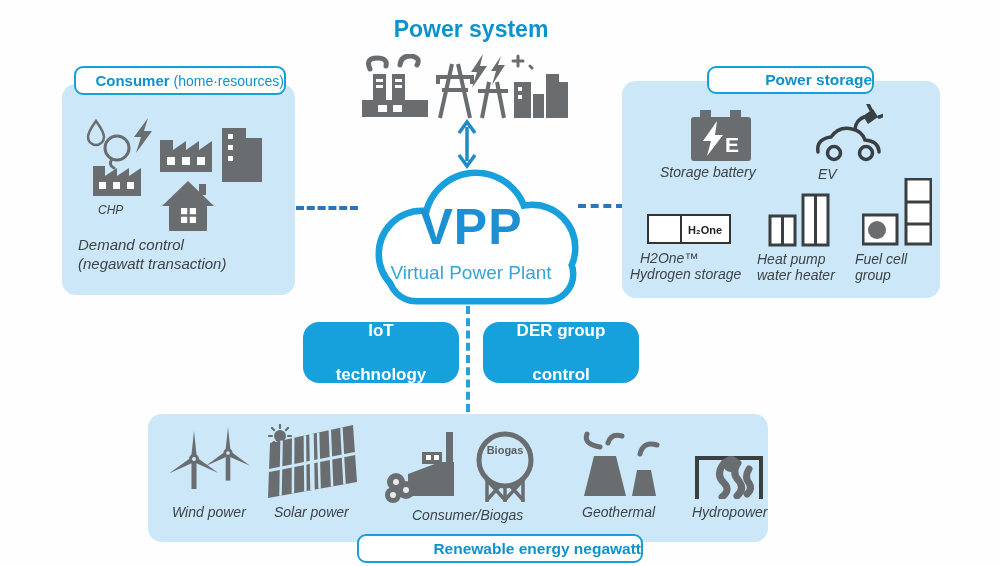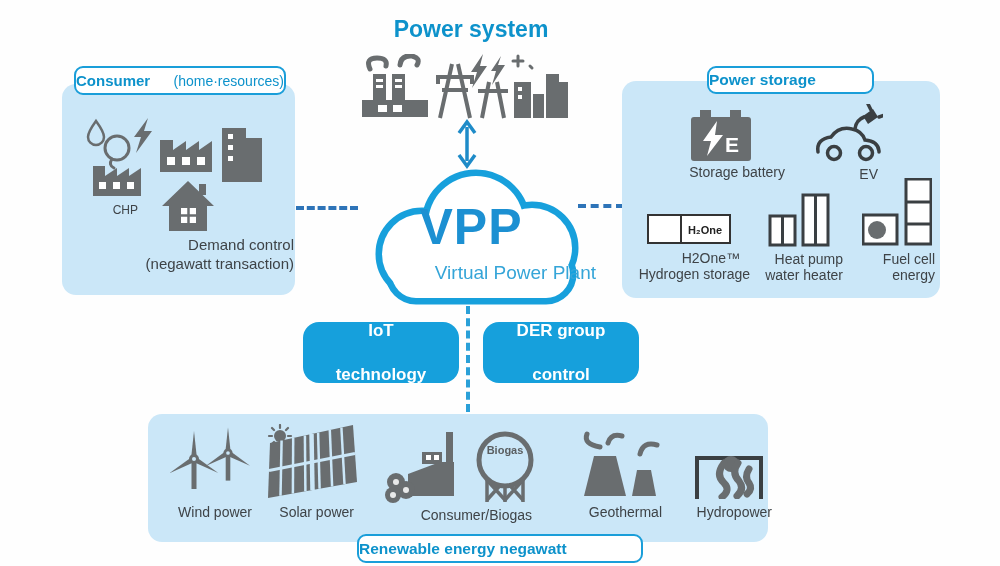--- a/index.html
+++ b/index.html
@@ -1,31 +1,31 @@
 <!DOCTYPE html>
 <html><head>
 <meta charset="utf-8">
 <style>
   html,body{margin:0;padding:0;}
   body{font-family:"Liberation Sans", sans-serif; background:#ffffff;}
   #stage{position:relative;width:1000px;height:566px;background:#fefefe;overflow:hidden;}
   .panel{position:absolute;background:#cbe7f8;border-radius:14px;}
   .pill{position:absolute;background:#ffffff;border:2px solid #1a9ed9;border-radius:9px;
-        display:flex;align-items:center;justify-content:space-between;color:#0d92cb;
+        display:flex;align-items:center;justify-content:flex-end;color:#0d92cb;
         font-weight:bold;white-space:nowrap;box-sizing:border-box;}
   .title{position:absolute;color:#0d92cb;font-weight:bold;font-size:23px;text-align:center;}
-  .cap{position:absolute;color:#3e4347;font-size:14px;text-align:right;line-height:1.16;}
+  .cap{position:absolute;color:#3e4347;font-size:14px;text-align:left;line-height:1.16;font-style:italic;}
   .ctrl-btn{position:absolute;background:#16a0dc;border-radius:16px;color:#ffffff;
             font-weight:bold;font-size:17px;display:flex;flex-direction:column;
             align-items:center;justify-content:center;line-height:1.25;text-align:center;gap:23px;}
   .dash-h{position:absolute;height:0;border-top:4px dashed #2e74b8;}
   .dash-v{position:absolute;width:0;border-left:4px dashed #2aa0d8;}
   .vpp-acro{position:absolute;color:#1c90d2;font-weight:bold;font-size:50px;
             text-align:center;letter-spacing:1px;}
-  .vpp-sub{position:absolute;color:#35a5d8;font-size:19px;text-align:right;}
+  .vpp-sub{position:absolute;color:#35a5d8;font-size:19px;text-align:center;}
   .icon{position:absolute;}
   .gray{fill:#696d6f;}
   .gstroke{stroke:#696d6f;fill:none;}
   .dstroke{stroke:#3a3f42;fill:none;}
 </style>
 </head>
 <body>
 
 <div id="stage">
 
@@ -190,21 +190,21 @@
   <svg class="icon" style="left:862px;top:178px;" width="70" height="68" viewBox="0 0 70 68">
     <g class="dstroke" stroke-width="3">
       <rect x="1" y="37" width="34" height="29" fill="#fff"></rect>
       <rect x="44" y="1" width="25" height="65" fill="#fff"></rect>
       <line x1="44" y1="24" x2="69" y2="24"></line>
       <line x1="44" y1="46" x2="69" y2="46"></line>
     </g>
     <circle class="gray" cx="15" cy="52" r="9"></circle>
   </svg>
   <div class="cap" style="left:855px;top:251px;width:80px;">Fuel cell</div>
-  <div class="cap" style="left:855px;top:267px;width:80px;">energy</div>
+  <div class="cap" style="left:855px;top:267px;width:80px;">group</div>
 
   <div class="ctrl-btn" style="left:303px;top:322px;width:156px;height:61px;">
     <div>IoT</div>
     <div>technology</div>
   </div>
   <div class="ctrl-btn" style="left:483px;top:322px;width:156px;height:61px;">
     <div>DER group</div>
     <div>control</div>
   </div>
 

